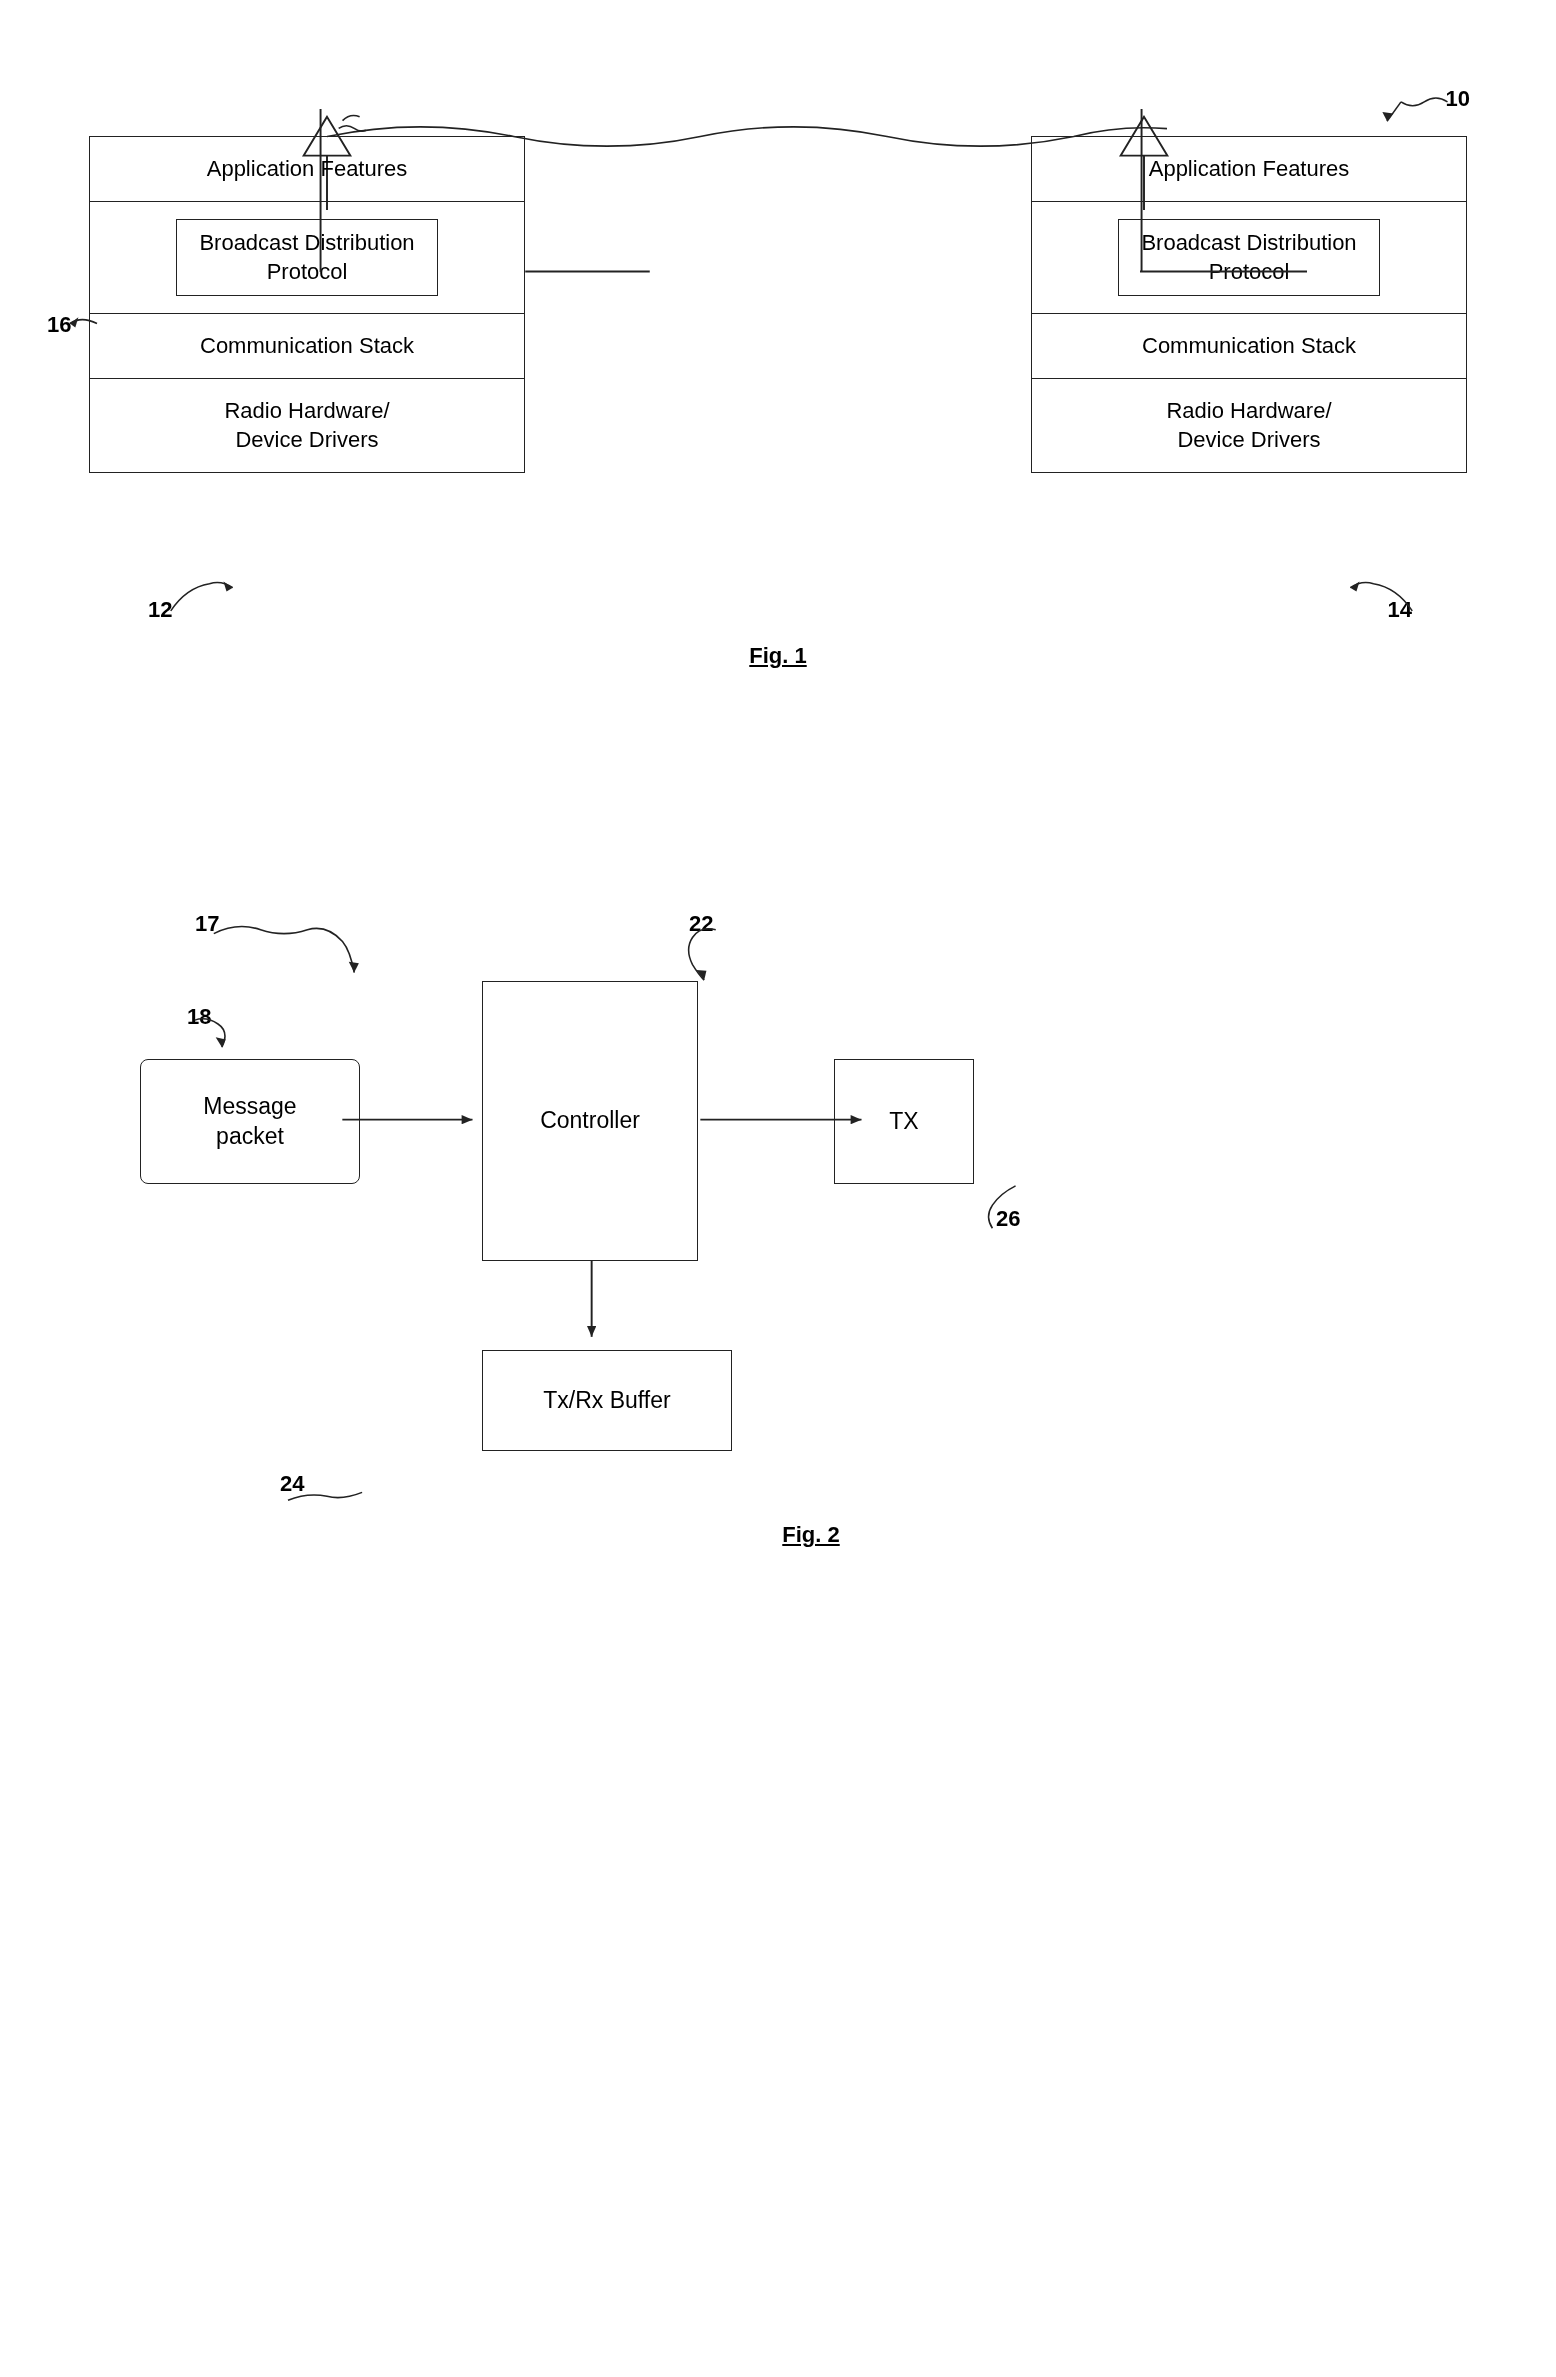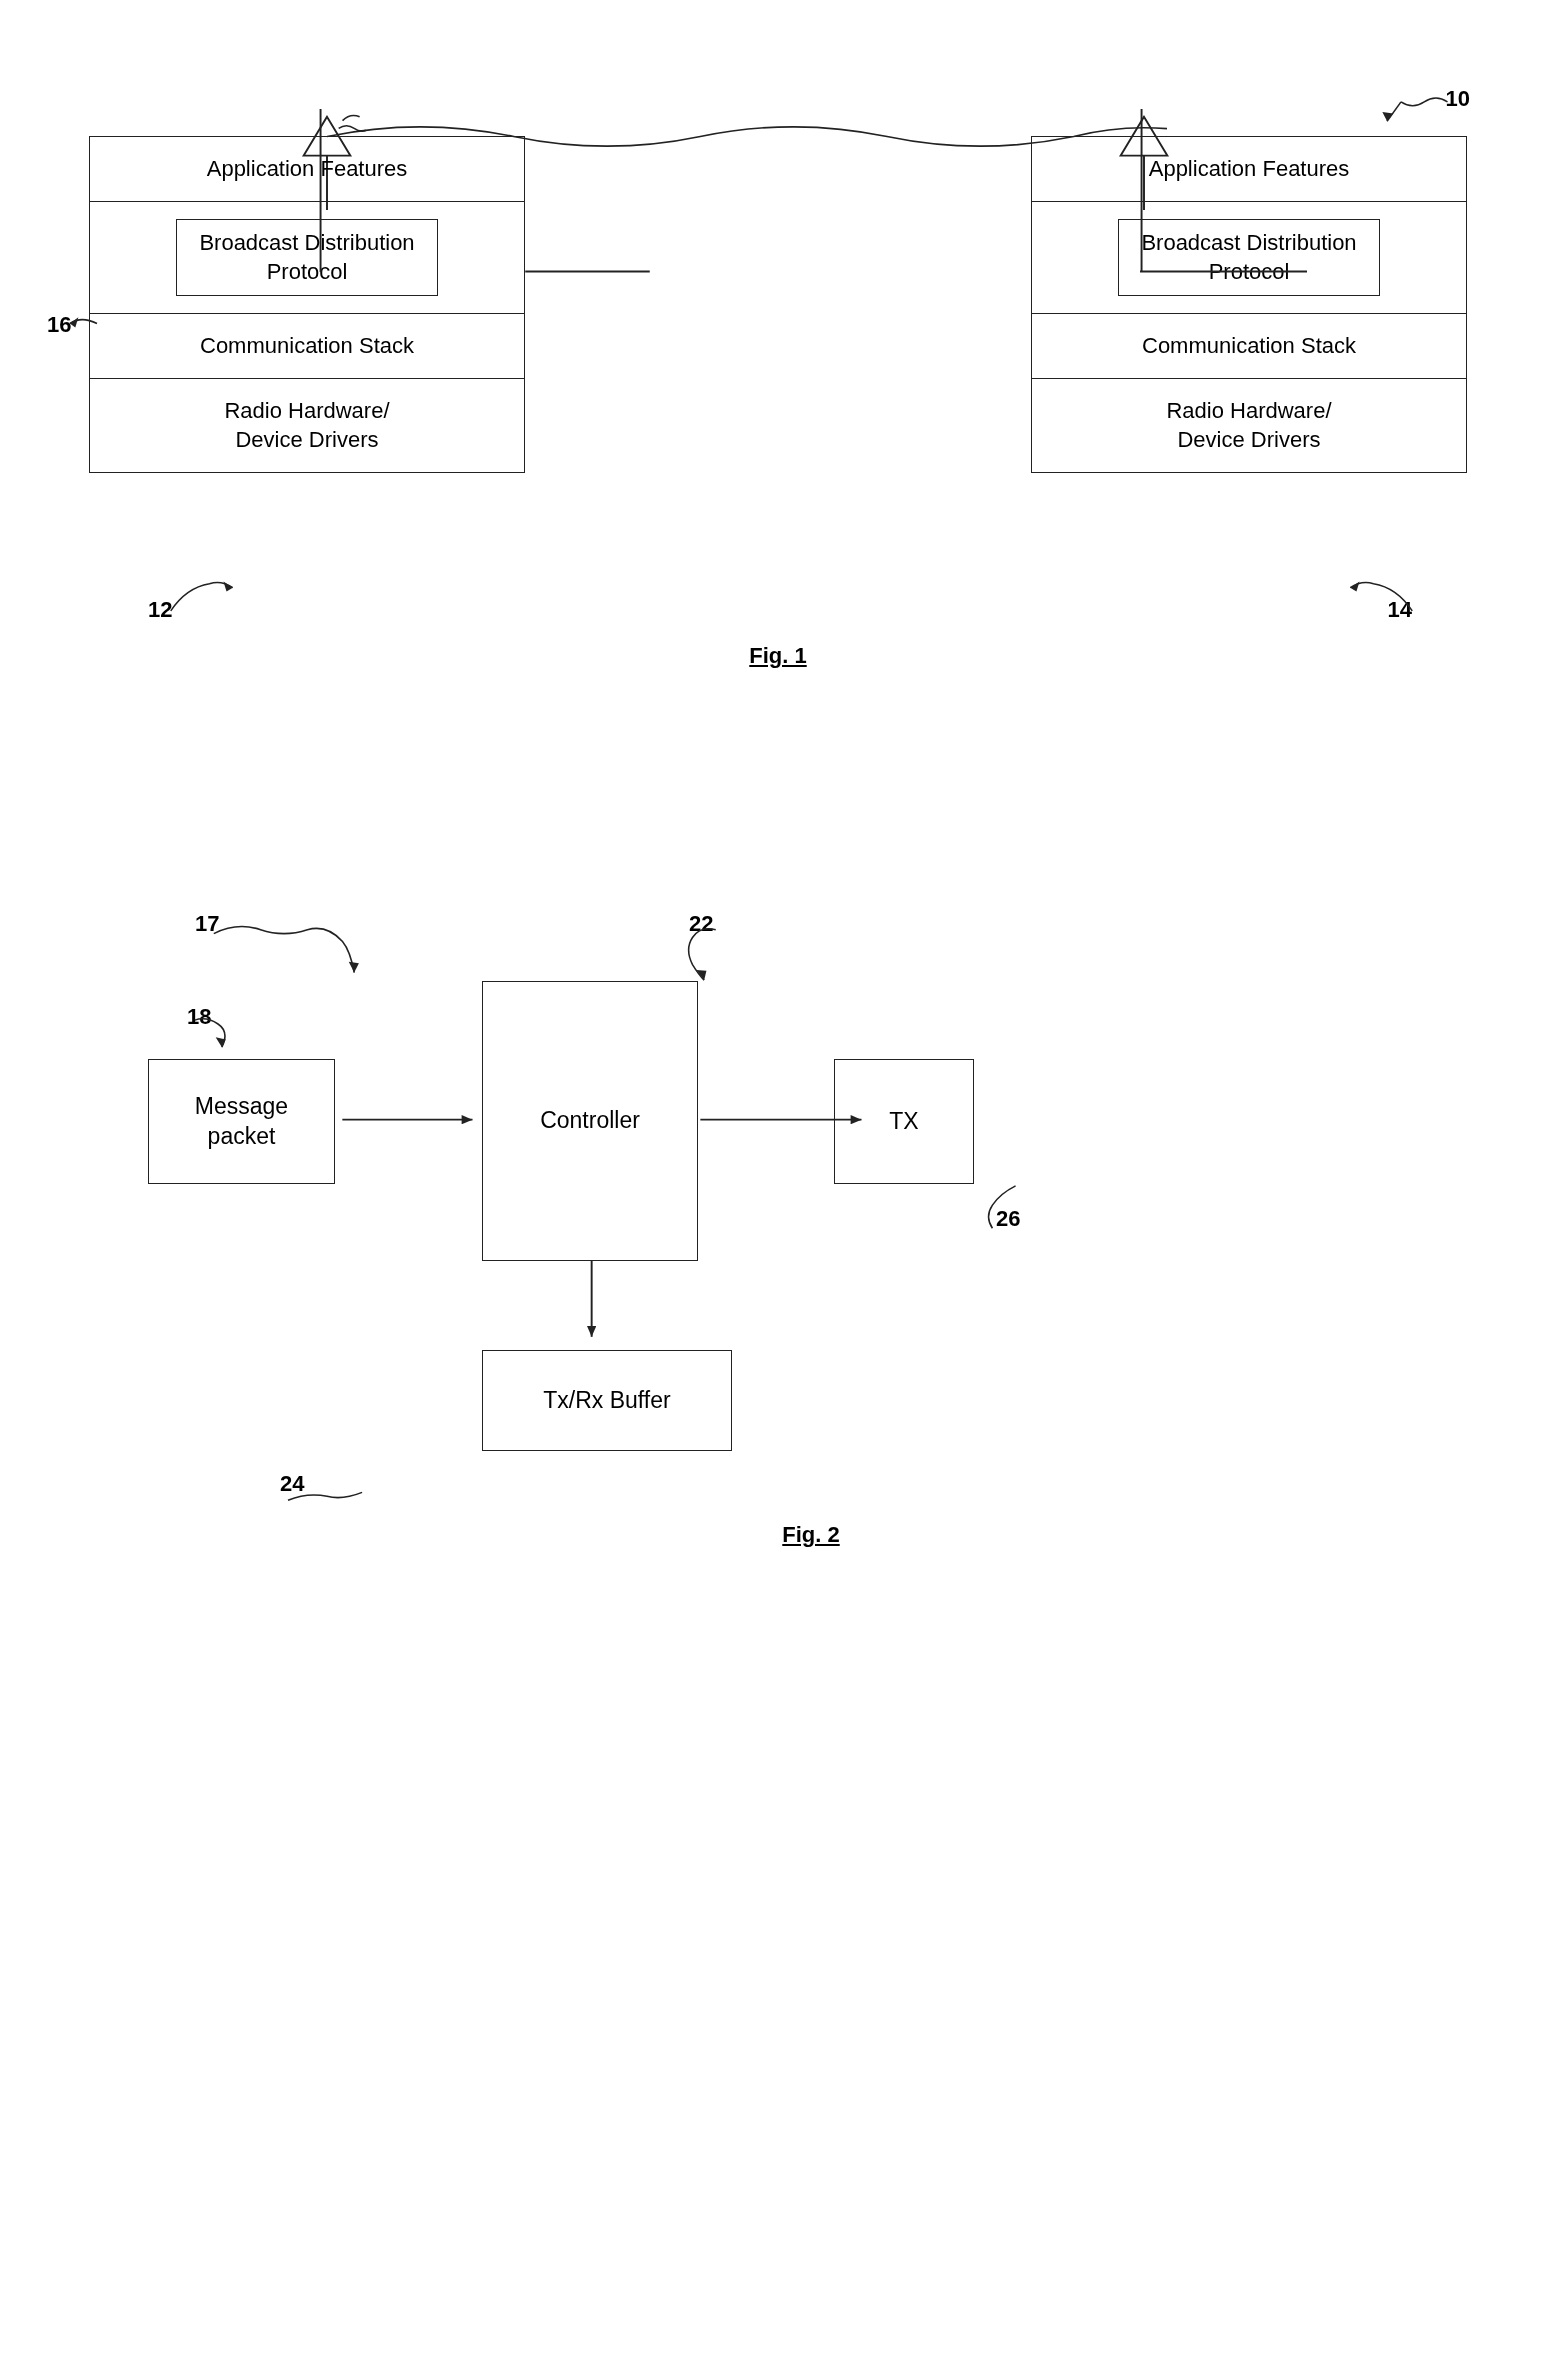--- a/index.html
+++ b/index.html
@@ -213,21 +213,21 @@
       <path d="M50,20 Q30,10 15,20" stroke="#222" stroke-width="2" fill="none"></path>
       <polygon points="15,20 26,12 22,25" fill="#222"></polygon>
     </svg>
 
     <div class="fig-caption" style="bottom:15.6px; left:50%; transform:translateX(-50%);">Fig. 1</div>
 
   </div>
 
   <div class="fig2-area">
 
-    <div class="box-component" style="left:148px; top:195px; width:187px; height:125px;">
+    <div class="box-component" style="left:140px; top:195px; width:220px; height:125px;border-radius:8px;">
       <span>Message<br>packet</span>
     </div>
 
     <div class="box-component" style="left:482px; top:117px; width:216px; height:280px;">
       <span>Controller</span>
     </div>
 
     <div class="box-component" style="left:834px; top:195px; width:140px; height:125px;">
       <span>TX</span>
     </div>

